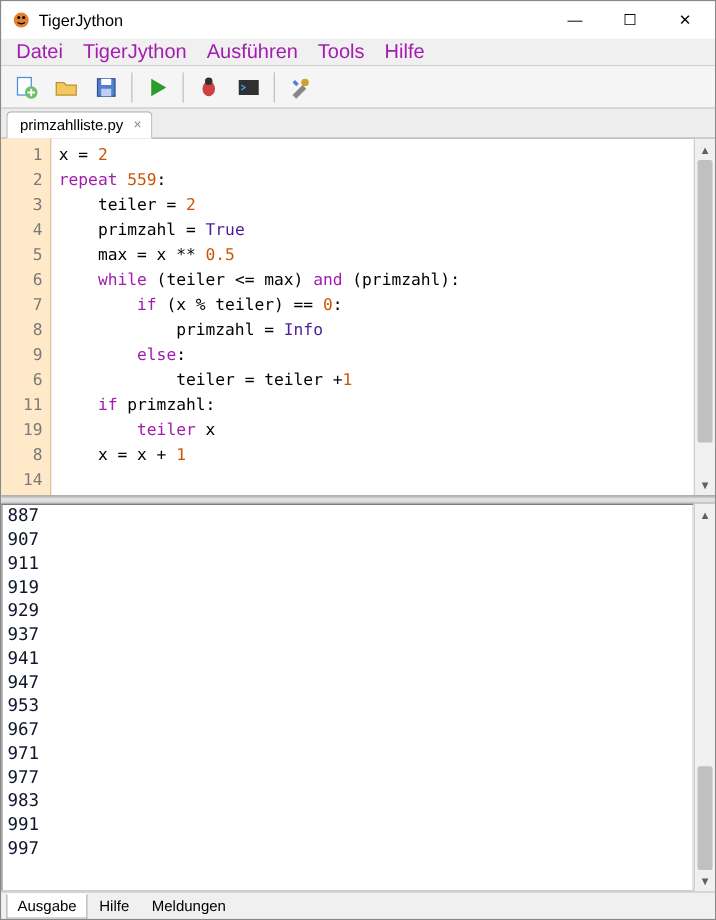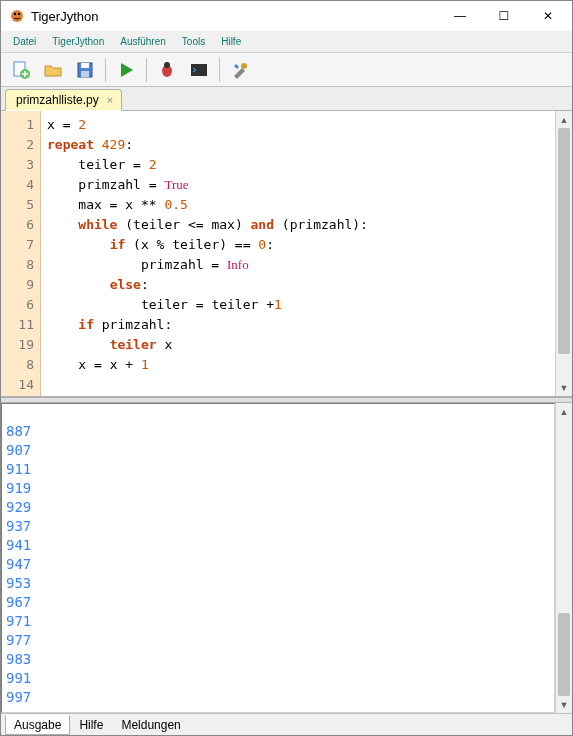--- a/index.html
+++ b/index.html
@@ -2,44 +2,44 @@
 <html><head>
 <meta charset="utf-8">
 <style>
 * { box-sizing: border-box; margin: 0; padding: 0; }
 body { font-family: Tahoma, Arial, sans-serif; font-size: 12px; background: #fff; width: 573px; height: 736px; border: 1px solid #888; display: flex; flex-direction: column; overflow: hidden; }
 .titlebar { height: 30px; display: flex; align-items: center; padding: 0 2px 0 8px; background: #fff; }
 .titlebar .logo { width: 16px; height: 16px; margin-right: 6px; }
 .titlebar .title { flex: 1; font-size: 13px; color: #000; }
 .titlebar .wbtn { width: 44px; height: 28px; display: flex; align-items: center; justify-content: center; }
 .menubar { height: 22px; display: flex; align-items: center; padding: 0 4px; background: #f0f0f0; border-bottom: 1px solid #d0d0d0; }
-.menubar .mitem { padding: 2px 8px; font-size: 10px; color: #0f766e; }
+.menubar .mitem { padding: 2px 8px; font-size: 16px; color: #a21caf; }
 .toolbar { height: 34px; display: flex; align-items: center; padding: 2px 6px; background: #f5f5f5; border-bottom: 1px solid #c0c0c0; gap: 4px; }
 .toolbar .tbtn { width: 28px; height: 28px; display: flex; align-items: center; justify-content: center; border-radius: 2px; }
 .toolbar .sep { width: 1px; height: 24px; background: #c0c0c0; margin: 0 2px; }
 .tabbar { height: 24px; display: flex; align-items: flex-end; padding: 0 4px; background: #ededed; border-bottom: 1px solid #b0b0b0; }
-.tab { display: flex; align-items: center; background: #fef9c3; border: 1px solid #b0b0b0; border-bottom: 1px solid #fff; border-radius: 4px 4px 0 0; padding: 3px 8px 3px 10px; font-size: 12px; position: relative; top: 1px; margin-top: 44px; }
+.tab { display: flex; align-items: center; background: #ffffff; border: 1px solid #b0b0b0; border-bottom: 1px solid #fff; border-radius: 4px 4px 0 0; padding: 3px 8px 3px 10px; font-size: 12px; position: relative; top: 1px; margin-top: 44px; }
 .tab .close { margin-left: 8px; color: #888; font-size: 11px; }
 .editor { flex: 0 0 auto; display: flex; height: 286px; border-bottom: 1px solid #b0b0b0; position: relative; }
 .gutter { width: 40px; background: #ffe9c8; border-right: 1px solid #d8c4a0; text-align: right; padding: 4px 6px 4px 2px; font-family: Consolas, monospace; font-size: 13px; color: #7a7a7a; line-height: 20px; }
 .code { flex: 1; padding: 4px 6px; font-family: Consolas, monospace; font-size: 13px; line-height: 20px; white-space: pre; color: #000; overflow: hidden; }
 .scroll-v { width: 17px; background: #f0f0f0; border-left: 1px solid #d0d0d0; display: flex; flex-direction: column; }
 .scroll-v .arrow { height: 17px; display: flex; align-items: center; justify-content: center; color: #606060; font-size: 9px; }
 .scroll-v .track { flex: 1; position: relative; }
 .scroll-v .thumb { position: absolute; left: 2px; right: 2px; background: #c0c0c0; border-radius: 2px; }
 .splitter { height: 6px; background: #e0e0e0; border-top: 1px solid #b0b0b0; border-bottom: 1px solid #b0b0b0; }
 .output { flex: 1; display: flex; position: relative; min-height: 0; }
-.output-text { flex: 1; padding: 18px 4px; font-family: Consolas, monospace; font-size: 14px; color: #3b82f6; line-height: 19px; white-space: pre; overflow: hidden; border: 1px inset #d0d0d0; }
+.output-text { flex: 1; padding: 0 4px; font-family: Consolas, monospace; font-size: 14px; color: #0f172a; line-height: 19px; white-space: pre; overflow: hidden; border: 1px inset #d0d0d0; }
 .bottomtabs { height: 22px; display: flex; align-items: center; padding: 0 4px; background: #f0f0f0; border-top: 1px solid #c0c0c0; }
 .btab { padding: 2px 8px; font-size: 12px; border: 1px solid transparent; }
 .btab.active { background: #fff; border: 1px solid #b0b0b0; border-top: 1px solid #fff; }
 
-.kw { color: #c2410c; font-weight: bold; }
+.kw { color: #a21caf; font-weight: normal; }
 .num { color: #cc5500; }
-.const { color: #be185d; font-family: Liberation Serif, serif; }
+.const { color: #4c1d95; }
 .op { color: #000; }
 .name { color: #000; }
 </style>
 </head>
 <body>
 
 <div class="titlebar">
   <svg class="logo" viewBox="0 0 16 16">
       <circle cx="8" cy="8" r="6" fill="#e08030"></circle>
       <circle cx="6" cy="6" r="1.2" fill="#000"></circle>
@@ -133,21 +133,21 @@
       <div>7</div>
       <div>8</div>
       <div>9</div>
       <div>6</div>
       <div>11</div>
       <div>19</div>
       <div>8</div>
       <div>14</div>
     </div>
   <div class="code" id="code"><span class="name">x</span><span class="op"> = </span><span class="num">2</span>
-<span class="kw">repeat</span><span class="op"> </span><span class="num">429</span><span class="op">:</span>
+<span class="kw">repeat</span><span class="op"> </span><span class="num">559</span><span class="op">:</span>
 <span class="op">    </span><span class="name">teiler</span><span class="op"> = </span><span class="num">2</span>
 <span class="op">    </span><span class="name">primzahl</span><span class="op"> = </span><span class="const">True</span>
 <span class="op">    </span><span class="name">max</span><span class="op"> = </span><span class="name">x</span><span class="op"> ** </span><span class="num">0.5</span>
 <span class="op">    </span><span class="kw">while</span><span class="op"> (</span><span class="name">teiler</span><span class="op"> &lt;= </span><span class="name">max</span><span class="op">) </span><span class="kw">and</span><span class="op"> (</span><span class="name">primzahl</span><span class="op">):</span>
 <span class="op">        </span><span class="kw">if</span><span class="op"> (</span><span class="name">x</span><span class="op"> % </span><span class="name">teiler</span><span class="op">) == </span><span class="num">0</span><span class="op">:</span>
 <span class="op">            </span><span class="name">primzahl</span><span class="op"> = </span><span class="const">Info</span>
 <span class="op">        </span><span class="kw">else</span><span class="op">:</span>
 <span class="op">            </span><span class="name">teiler</span><span class="op"> = </span><span class="name">teiler</span><span class="op"> +</span><span class="num">1</span>
 <span class="op">    </span><span class="kw">if</span><span class="op"> </span><span class="name">primzahl</span><span class="op">:</span>
 <span class="op">        </span><span class="kw">teiler</span><span class="op"> </span><span class="name">x</span>

